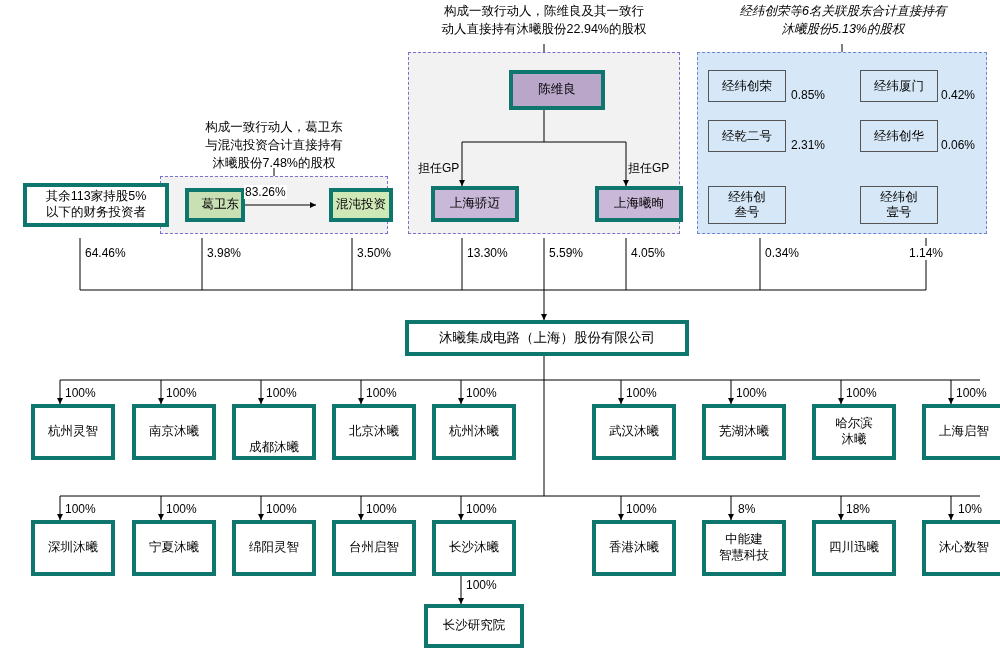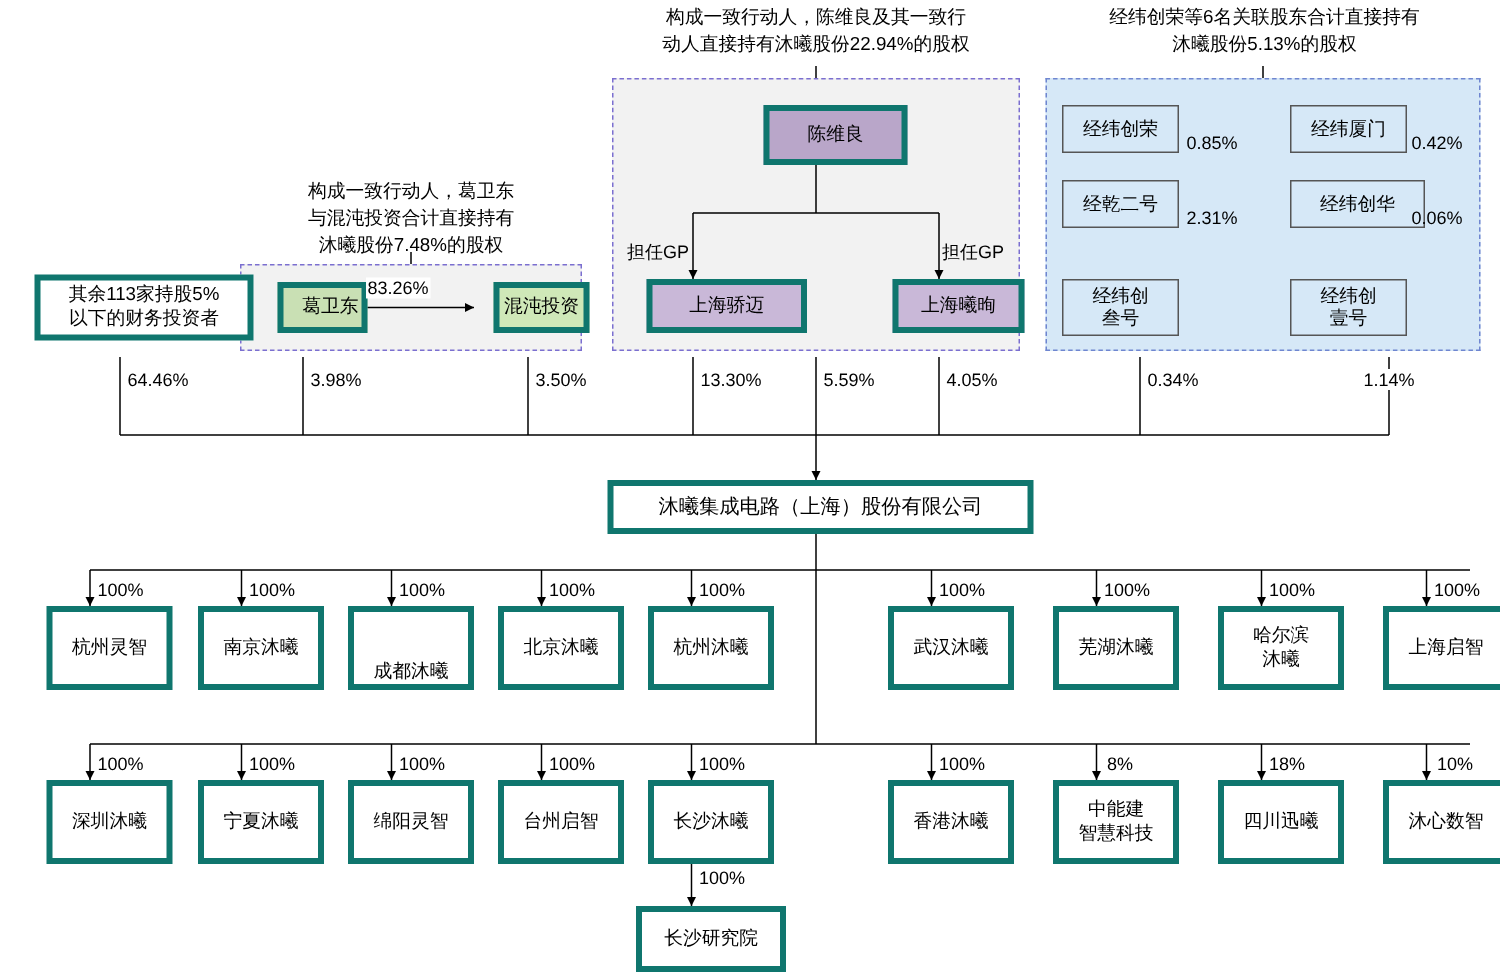--- a/index.html
+++ b/index.html
@@ -108,40 +108,40 @@
 
       <line x1="461" y1="566" x2="461" y2="604" marker-end="url(#ar)"></line>
     </g>
   </svg>
 
   <div class="cap" style="left:170px;top:118px;width:208px;white-space:pre-line;"><span>构成一致行动人，葛卫东
 与混沌投资合计直接持有
 沐曦股份7.48%的股权</span></div>
   <div class="cap" style="left:404px;top:2px;width:280px;white-space:pre-line;"><span>构成一致行动人，陈维良及其一致行
 动人直接持有沐曦股份22.94%的股权</span></div>
-  <div class="cap" style="left:700px;top:2px;width:286px;white-space:pre-line;"><span>经纬创荣等6名关联股东合计直接持有
+  <div class="cap" style="left:700px;top:2px;width:286px;white-space:pre-line;font-style:italic;"><span>经纬创荣等6名关联股东合计直接持有
 沐曦股份5.13%的股权</span></div>
 
   <div class="node" style="left:10px;top:183px;width:146px;height:44px;">
       <span style="white-space:pre-line;">其余113家持股5%
 以下的财务投资者</span>
     </div>
 
   <div class="node green" style="left:172px;top:188px;width:60px;height:34px;justify-content:flex-end;">
       <span>葛卫东</span>
     </div>
   <div class="node green2" style="left:316px;top:188px;width:64px;height:34px;">
       <span>混沌投资</span>
     </div>
   <div class="pct" style="left:244px;top:185px;">83.26%</div>
 
   <div class="node purple" style="left:496px;top:70px;width:96px;height:40px;">
       <span>陈维良</span>
     </div>
-  <div class="node lpurple" style="left:418px;top:186px;width:107px;height:36px;">
+  <div class="node lpurple" style="left:418px;top:186px;width:88px;height:36px;">
       <span>上海骄迈</span>
     </div>
   <div class="node lpurple" style="left:582px;top:186px;width:88px;height:36px;">
       <span>上海曦㫬</span>
     </div>
   <div class="lbl" style="left:418px;top:160px;">担任GP</div>
   <div class="lbl" style="left:628px;top:160px;">担任GP</div>
 
   <div class="inner blue" style="left:708px;top:70px;width:78px;height:32px;">
       <span>经纬创荣</span>
@@ -150,21 +150,21 @@
       <span>经乾二号</span>
     </div>
   <div class="inner blue" style="left:708px;top:186px;width:78px;height:38px;">
       <span style="white-space:pre-line;">经纬创
 叁号</span>
     </div>
 
   <div class="inner blue" style="left:860px;top:70px;width:78px;height:32px;">
       <span>经纬厦门</span>
     </div>
-  <div class="inner blue" style="left:860px;top:120px;width:90px;height:32px;">
+  <div class="inner blue" style="left:860px;top:120px;width:78px;height:32px;">
       <span>经纬创华</span>
     </div>
   <div class="inner blue" style="left:860px;top:186px;width:78px;height:38px;">
       <span style="white-space:pre-line;">经纬创
 壹号</span>
     </div>
 
   <div class="pct" style="left:790px;top:88px;background:transparent;">0.85%</div>
   <div class="pct" style="left:790px;top:138px;background:transparent;">2.31%</div>
   <div class="pct" style="left:940px;top:88px;background:transparent;">0.42%</div>

